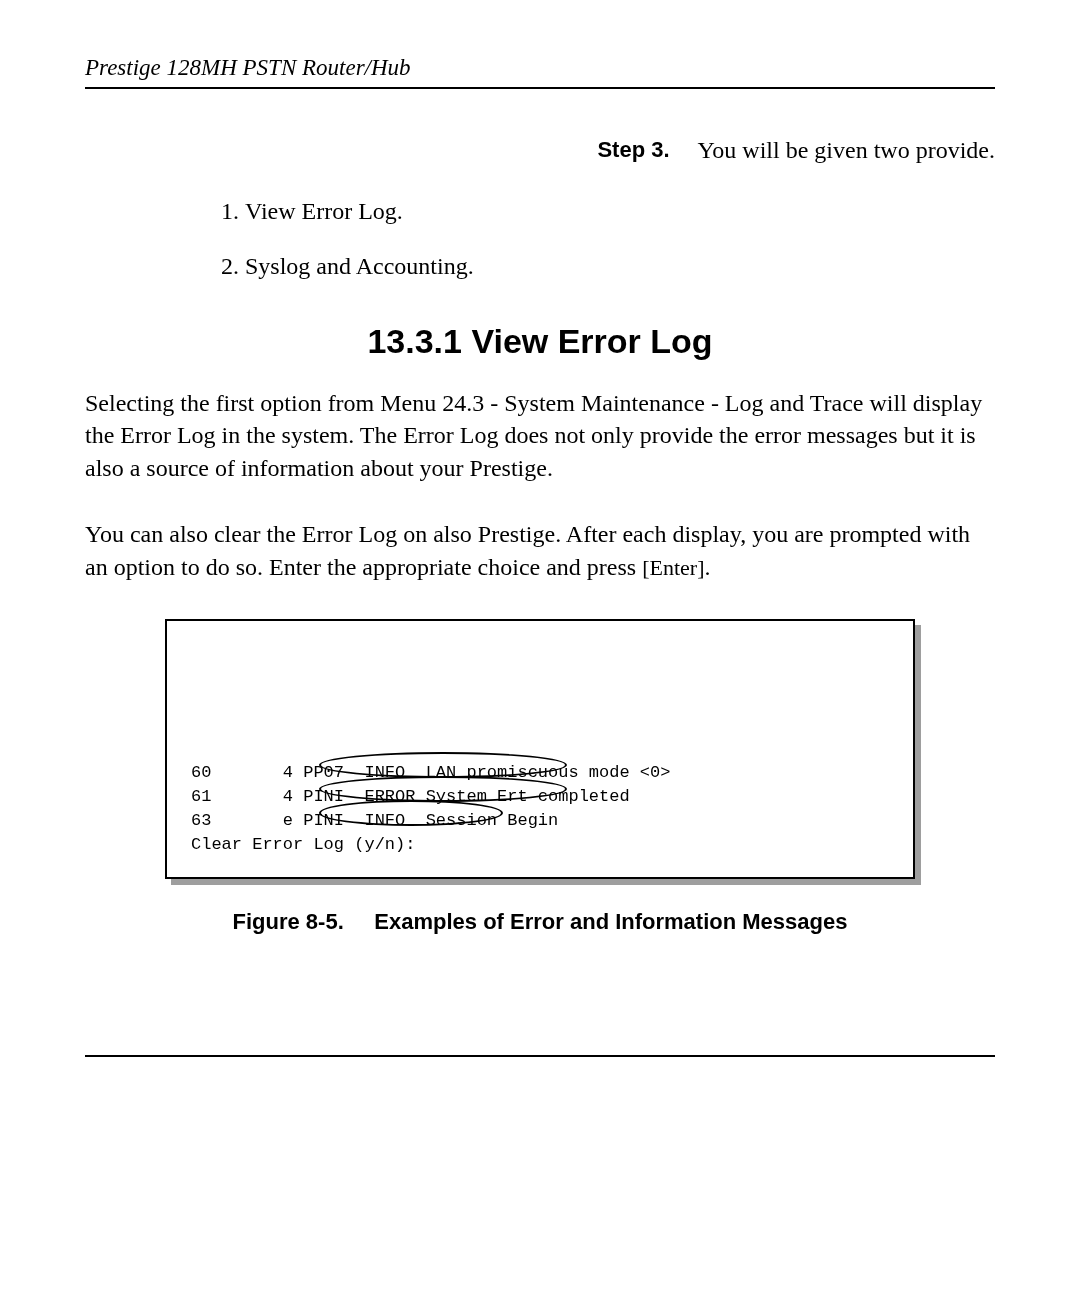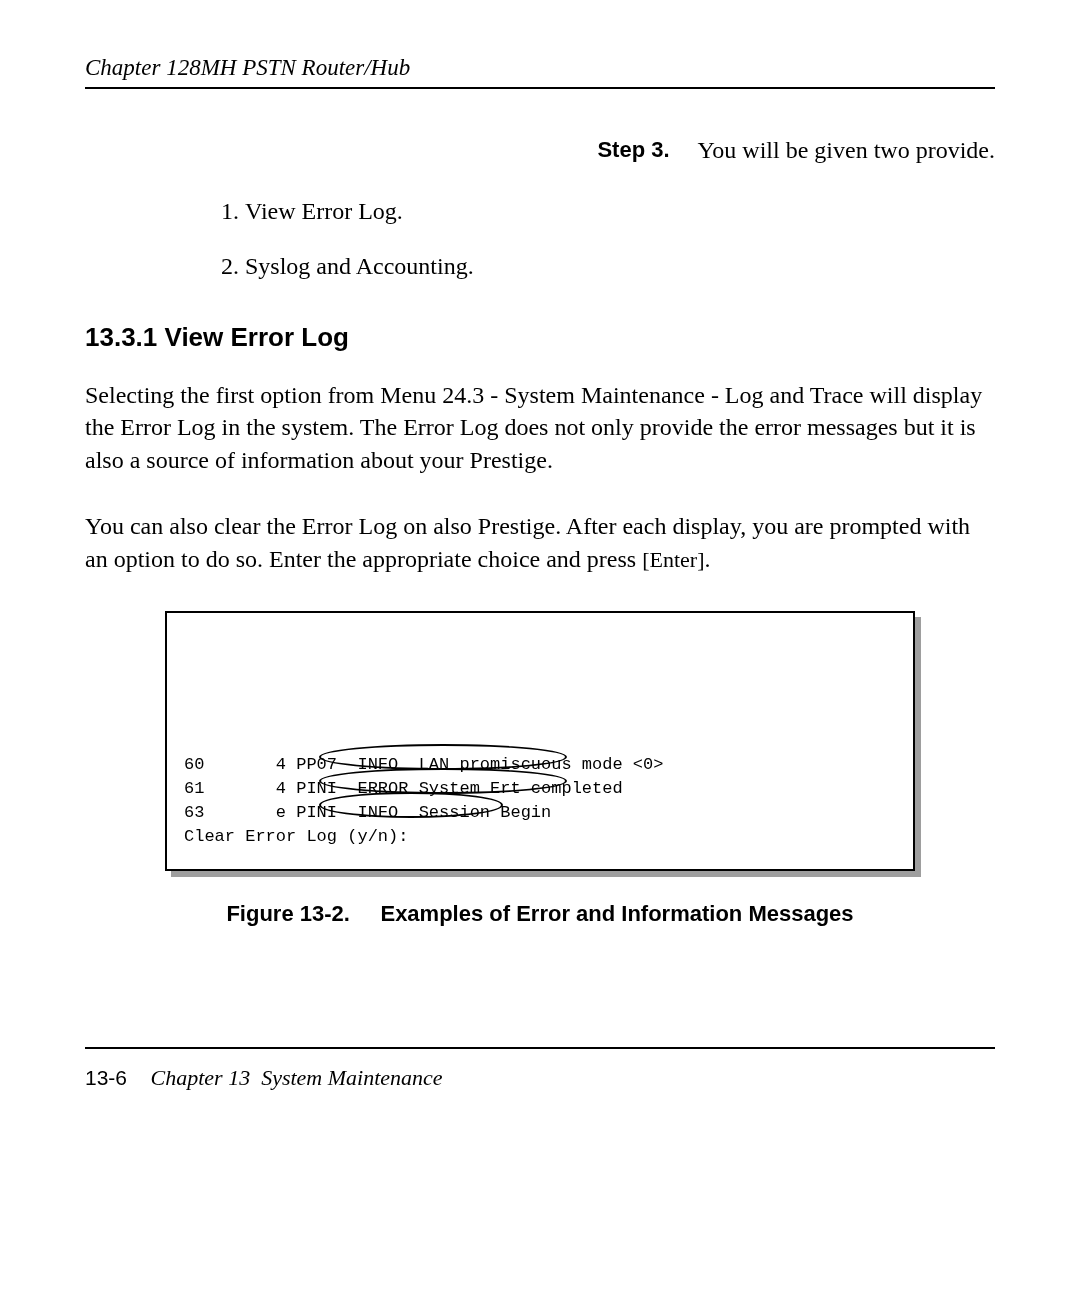--- a/index.html
+++ b/index.html
@@ -47,22 +47,23 @@
     margin-bottom: 28px;
   }
   .body-text {
     font-size: 24px;
     line-height: 1.35;
     margin-bottom: 34px;
   }
   .section-heading {
     font-family: Arial, Helvetica, sans-serif;
     font-weight: bold;
-    font-size: 26px;
+    font-size: 34px;
     margin: 42px 0 26px 0;
+    text-align: center;
   }
   .italic {
   }
   .enter-key {
     font-family: Liberation Serif, serif;
     font-size: 22px;
   }
   .figure-wrap {
     margin: 36px auto 0 auto;
     width: 750px;
@@ -81,21 +82,21 @@
     left: 6px;
     width: 750px;
     height: 260px;
     background: #9e9e9e;
     z-index: 0;
   }
   .figure-inner {
     position: absolute;
     z-index: 1;
     top: 140px;
-    left: 17px;
+    left: 24px;
     font-family: "Courier New", Courier, monospace;
     font-size: 17px;
     line-height: 24px;
     white-space: pre;
   }
   .figure-caption {
     text-align: center;
     font-family: Arial, Helvetica, sans-serif;
     font-weight: bold;
     font-size: 22px;
@@ -127,21 +128,21 @@
   }
   .c1 { left: 152px; top: 131px; width: 244px; height: 22px; }
   .c2 { left: 152px; top: 155px; width: 244px; height: 22px; }
   .c3 { left: 152px; top: 179px; width: 180px; height: 22px; }
 </style>
 </head>
 <body>
 
 <div class="page">
 
-  <div class="running-header">Chapter 128MH   PSTN Router/Hub</div>
+  <div class="running-header">Prestige 128MH   PSTN Router/Hub</div>
   <hr class="hr-top">
 
   <div class="step-line">
     <span class="step-label">Step 3.</span>
     <span>You will be given two provide.</span>
   </div>
 
   <ol class="options-list">
     <li>View Error Log.</li>
     <li>Syslog and Accounting.</li>
@@ -166,23 +167,18 @@
 61       4 PINI  ERROR System Ert completed
 63       e PINI  INFO  Session Begin
 Clear Error Log (y/n):</div>
       <div class="callout c1"></div>
       <div class="callout c2"></div>
       <div class="callout c3"></div>
     </div>
   </div>
 
   <div class="figure-caption">
-    <span>Figure 13-2.</span>&nbsp;&nbsp;&nbsp;&nbsp;&nbsp;<span>Examples of Error and Information Messages</span>
+    <span>Figure 8-5.</span>&nbsp;&nbsp;&nbsp;&nbsp;&nbsp;<span>Examples of Error and Information Messages</span>
   </div>
 
   <hr class="hr-bottom">
-  <div class="running-footer">
-    <span class="pnum">13-6</span>
-    <span class="chap">Chapter 13</span>
-    <span class="chap">&nbsp;</span><span class="chap">System Maintenance</span>
-  </div>
 
 </div>
 
 </body></html>

